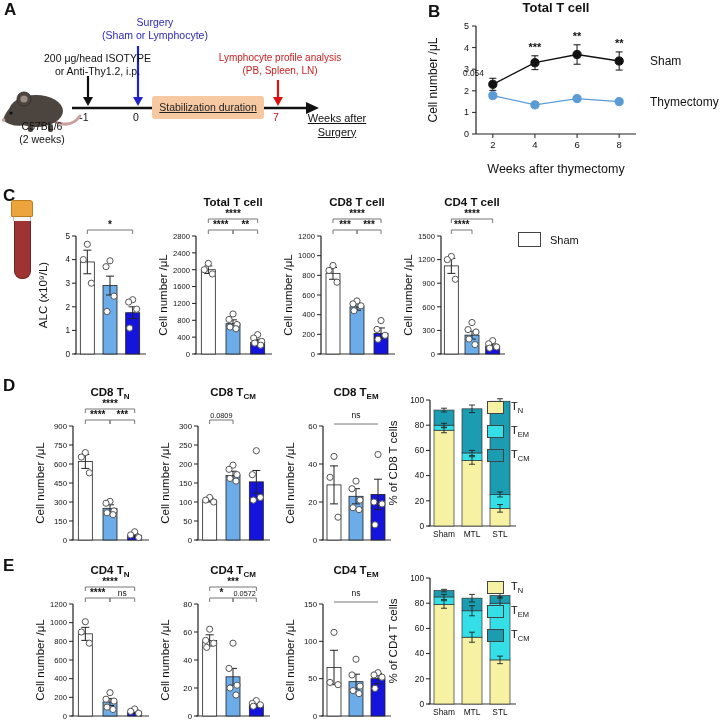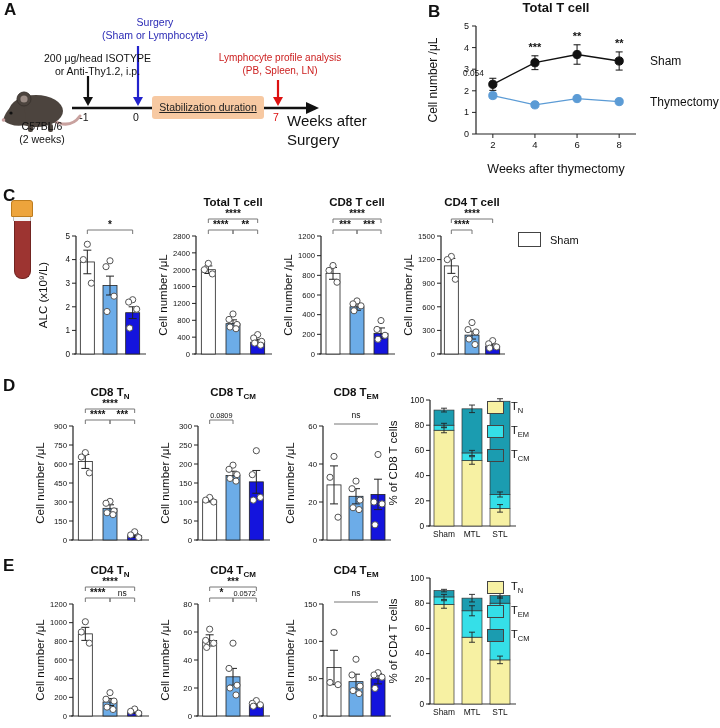--- a/index.html
+++ b/index.html
@@ -68,21 +68,21 @@
       <div>or Anti-Thy1.2, i.p.</div>
     </div>
     <div class="txt" style="left:200px;top:52px;width:160px;font-size:10px;color:#cc2020;">
       <div>Lymphocyte profile analysis</div>
       <div>(PB, Spleen, LN)</div>
     </div>
     <div class="stab-box" style="left:152px;top:96px;width:112px;height:23px;line-height:23px;text-decoration:underline;">Stabilization duration</div>
     <div class="txt" style="left:76px;top:111px;width:16px;font-size:10.5px;color:#111;">-1</div>
     <div class="txt" style="left:130px;top:111px;width:12px;font-size:10.5px;color:#111;">0</div>
     <div class="txt" style="left:270px;top:111px;width:12px;font-size:10.5px;color:#dd1111;">7</div>
-    <div class="txt" style="left:287px;top:112px;width:100px;font-size:15px;color:#111;text-align:left;">Weeks after Surgery</div>
+    <div class="txt" style="left:287px;top:112px;width:100px;font-size:11px;color:#111;text-align:center;text-decoration:underline;">Weeks after Surgery</div>
     <div class="txt" style="left:6px;top:120px;width:72px;font-size:10.5px;color:#111;">
       <div>C57BL/6</div>
       <div>(2 weeks)</div>
     </div>
   </div>
 
   <div class="chart" style="left:424px;top:0;width:296px;height:178px;"><svg width="296" height="178">
         <line x1="52" y1="26" x2="52" y2="134" stroke="#222" stroke-width="1.2"></line>
         <line x1="52" y1="134" x2="212" y2="134" stroke="#222" stroke-width="1.2"></line>
         <line x1="48" y1="134" x2="52" y2="134" stroke="#222" stroke-width="1"></line>

